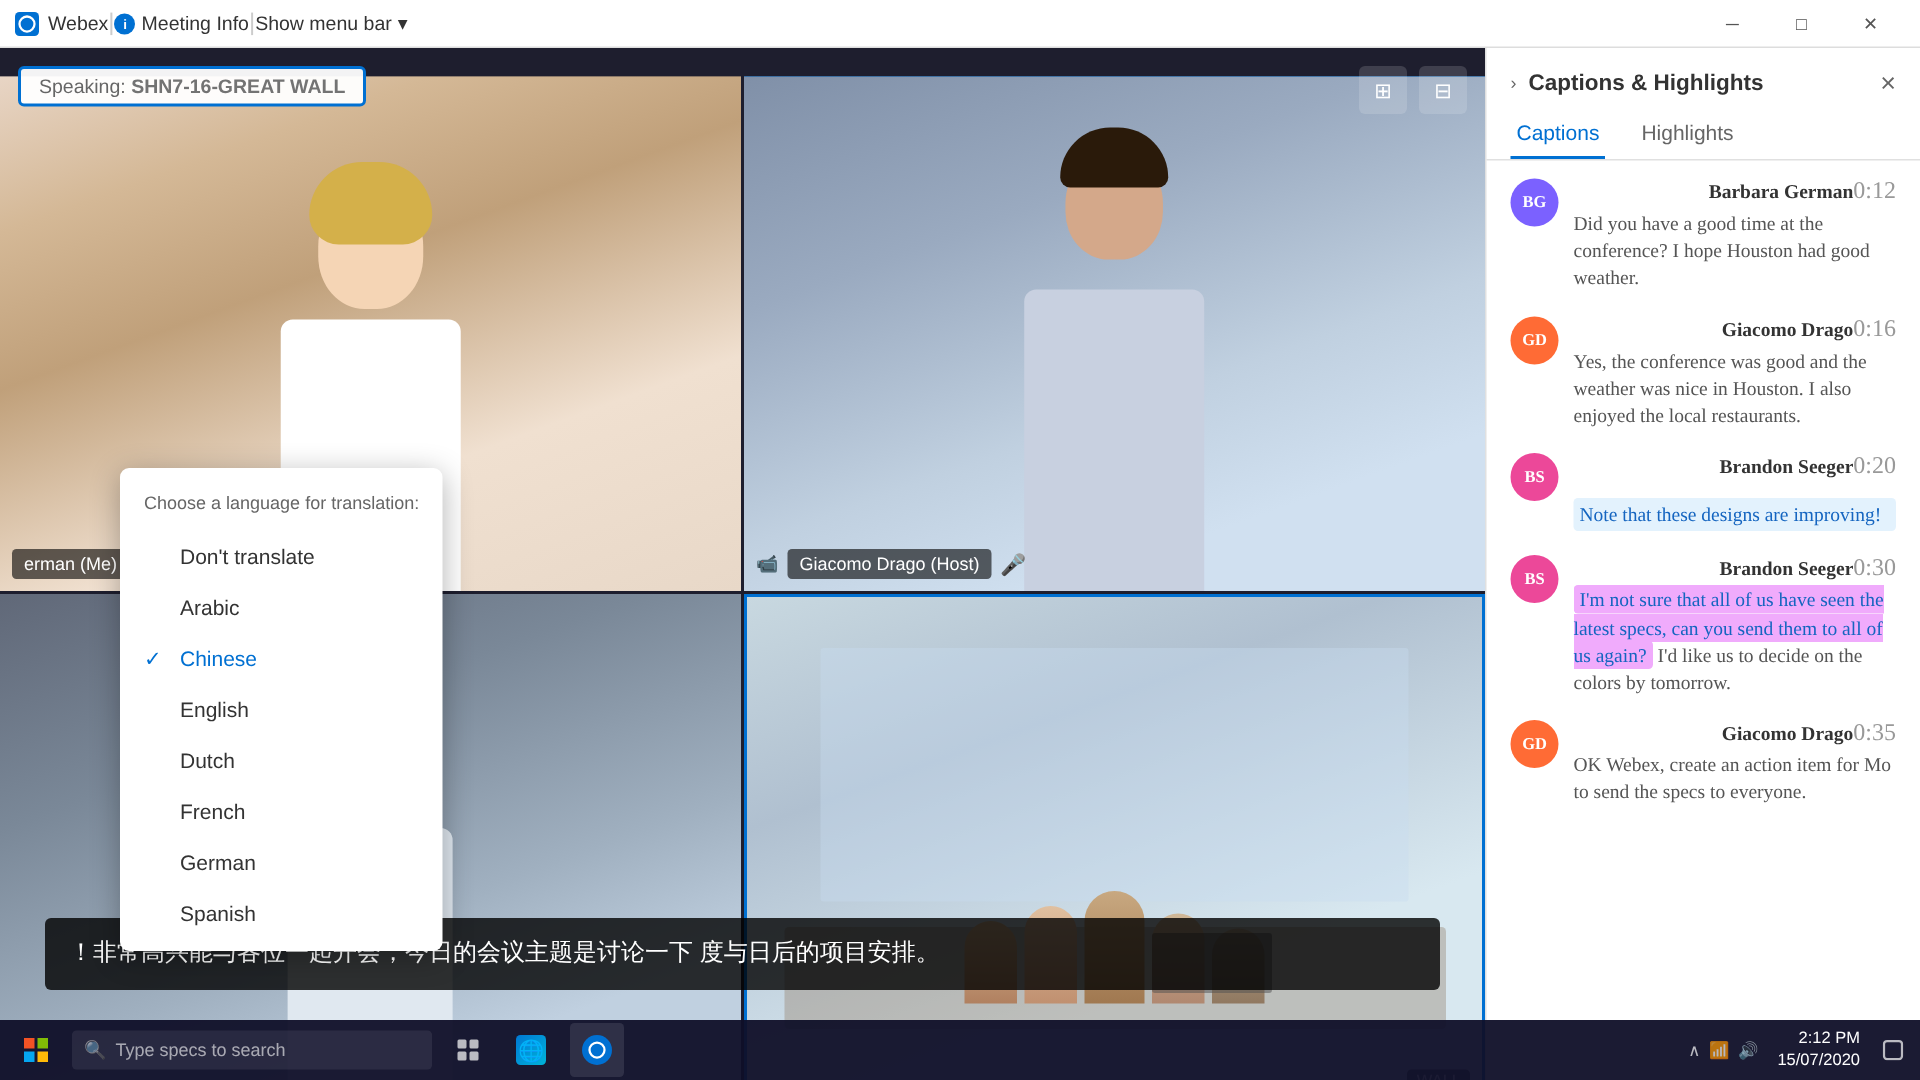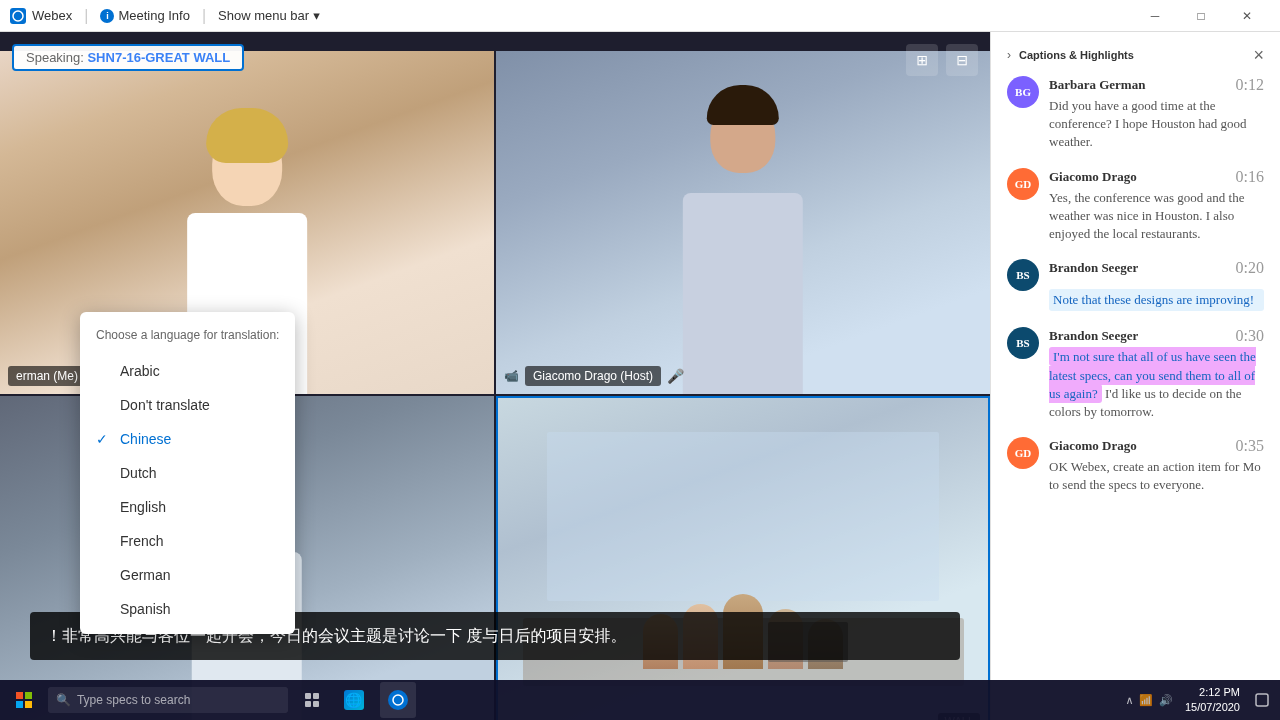--- a/index.html
+++ b/index.html
@@ -1,37 +1,37 @@
 <!DOCTYPE html>
 <html><head>
   <meta charset="utf-8">
   <style>
     * { box-sizing: border-box; margin: 0; padding: 0; }
     body { font-family: 'Segoe UI', Arial, sans-serif; background: #1a1a2e; width: 1280px; height: 720px; overflow: hidden; position: relative; }
 
     
     .window { width: 1280px; height: 720px; background: #f0f0f0; display: flex; flex-direction: column; }
-    .titlebar { height: 32px; background: #fff; display: flex; align-items: center; padding: 0 10px; gap: 12px; border-bottom: 1px solid #ddd; }
+    .titlebar { height: 32px; background: #fff; display: flex; align-items: center; padding: 0 10px; gap: 0; border-bottom: 1px solid #ddd; }
     .titlebar-logo { display: flex; align-items: center; gap: 6px; font-size: 13px; color: #333; }
     .titlebar-sep { color: #ccc; }
     .meeting-info { display: flex; align-items: center; gap: 4px; font-size: 13px; color: #333; }
     .info-icon { width: 14px; height: 14px; background: #0070d2; border-radius: 50%; display: flex; align-items: center; justify-content: center; color: white; font-size: 9px; font-weight: bold; }
     .show-menu { font-size: 13px; color: #333; display: flex; align-items: center; gap: 4px; }
     .win-ctrl { width: 46px; height: 32px; display: flex; align-items: center; justify-content: center; font-size: 12px; color: #555; cursor: pointer; }
 
     
     .main-content { display: flex; flex: 1; overflow: hidden; }
 
     
     .video-area { flex: 1; background: #1e1e2e; position: relative; overflow: hidden; }
 
     
     .speaking-indicator { position: absolute; top: 12px; left: 12px; background: rgba(255,255,255,0.95); border: 2px solid #0070d2; border-radius: 4px; padding: 4px 12px; font-size: 13px; color: #333; z-index: 10; }
     .speaking-label { color: #666; }
-    .speaking-name { font-weight: 600; color: #3b82f6; }
+    .speaking-name { font-weight: 600; color: #737373; }
 
     
     .view-controls { position: absolute; top: 12px; right: 12px; display: flex; gap: 8px; z-index: 10; }
     .view-btn { width: 32px; height: 32px; background: rgba(255,255,255,0.15); border-radius: 4px; display: flex; align-items: center; justify-content: center; cursor: pointer; color: white; font-size: 14px; }
 
     
     .video-grid { display: grid; grid-template-columns: 1fr 1fr; grid-template-rows: 1fr 1fr; height: 100%; gap: 2px; margin-top: 19px; }
     .video-cell { background: #2a2a3a; position: relative; overflow: hidden; }
 
     .participant-label { position: absolute; bottom: 8px; left: 8px; display: flex; align-items: center; gap: 6px; z-index: 5; }
@@ -49,35 +49,35 @@
     .check-mark { color: #0070d2; font-size: 14px; width: 16px; }
 
     
     .caption-overlay { position: absolute; bottom: 60px; left: 30px; right: 30px; background: rgba(0,0,0,0.8); color: white; padding: 12px 16px; border-radius: 4px; font-size: 16px; line-height: 1.5; z-index: 50; }
 
     
     .right-panel { width: 290px; background: white; display: flex; flex-direction: column; border-left: 1px solid #e0e0e0; }
     .panel-header { display: flex; align-items: center; justify-content: space-between; padding: 14px 16px 0; }
     .panel-title-row { display: flex; align-items: center; gap: 8px; }
     .panel-chevron { color: #666; font-size: 12px; }
-    .panel-title { font-size: 11px; font-weight: 600; color: #333; }
+    .panel-title { font-size: 15px; font-weight: 600; color: #333; }
     .panel-close { background: none; border: none; font-size: 18px; color: #666; cursor: pointer; line-height: 1; }
 
     .panel-tabs { display: flex; border-bottom: 1px solid #e0e0e0; padding: 0 16px; margin-top: 8px; }
     .panel-tab { padding: 8px 4px; font-size: 14px; color: #666; cursor: pointer; margin-right: 20px; border-bottom: 2px solid transparent; }
     .panel-tab.active { color: #0070d2; border-bottom: 2px solid #0070d2; font-weight: 500; }
 
     .captions-list { flex: 1; overflow-y: auto; padding: 12px 16px; display: flex; flex-direction: column; gap: 16px; font-family: Liberation Serif, serif; }
     .caption-entry { display: flex; gap: 10px; }
     .avatar { width: 32px; height: 32px; border-radius: 50%; display: flex; align-items: center; justify-content: center; font-size: 11px; font-weight: 600; color: white; flex-shrink: 0; }
     .avatar-bg { background: #7b61ff; }
     .avatar-gd { background: #ff6b35; }
-    .avatar-bs { background: #0c4a6e; }
+    .avatar-bs { background: #ec4899; }
     .caption-content { flex: 1; }
-    .caption-header { display: flex; justify-content: space-between; align-items: center; margin-bottom: 3px; }
+    .caption-header { display: flex; justify-content: flex-end; align-items: center; margin-bottom: 3px; }
     .caption-name { font-size: 13px; font-weight: 600; color: #333; }
     .caption-time { font-size: 16px; color: #999; }
     .caption-text { font-size: 13px; color: #555; line-height: 1.4; }
     .caption-text.highlighted { background: #e3f2fd; border-radius: 3px; padding: 2px 4px; color: #1565c0; margin-top: 12px; }
     .highlight-box { background: #f0abfc; border-radius: 3px; padding: 2px 4px; color: #1565c0; font-size: 13px; line-height: 1.4; display: inline; }
 
     
     .taskbar { height: 40px; background: rgba(10,10,40,0.9); display: flex; align-items: center; gap: 8px; padding: 0 8px; position: absolute; bottom: 0; left: 0; right: 0; }
 
     
@@ -197,37 +197,37 @@
           <div style="position:absolute;bottom:8px;right:8px;">
             <span style="background:rgba(0,0,0,0.6);color:white;font-size:11px;padding:2px 6px;border-radius:3px;">WALL</span>
           </div>
         </div>
       </div>
 
       <div class="translation-dropdown">
         <div class="dropdown-header">Choose a language for translation:</div>
         <div class="dropdown-item">
           <span class="check-mark"></span>
+          <span>Don't translate</span>
+        </div>
+        <div class="dropdown-item">
+          <span class="check-mark"></span>
           <span>Arabic</span>
-        </div>
-        <div class="dropdown-item">
-          <span class="check-mark"></span>
-          <span>Don't translate</span>
         </div>
         <div class="dropdown-item selected">
           <span class="check-mark">✓</span>
           <span>Chinese</span>
         </div>
         <div class="dropdown-item">
           <span class="check-mark"></span>
+          <span>English</span>
+        </div>
+        <div class="dropdown-item">
+          <span class="check-mark"></span>
           <span>Dutch</span>
-        </div>
-        <div class="dropdown-item">
-          <span class="check-mark"></span>
-          <span>English</span>
         </div>
         <div class="dropdown-item">
           <span class="check-mark"></span>
           <span>French</span>
         </div>
         <div class="dropdown-item">
           <span class="check-mark"></span>
           <span>German</span>
         </div>
         <div class="dropdown-item">
@@ -244,20 +244,24 @@
 
     <div class="right-panel">
       <div class="panel-header">
         <div class="panel-title-row">
           <span class="panel-chevron">›</span>
           <span class="panel-title">Captions &amp; Highlights</span>
         </div>
         <button class="panel-close">×</button>
       </div>
 
+      <div class="panel-tabs">
+        <div class="panel-tab active">Captions</div>
+        <div class="panel-tab">Highlights</div>
+      </div>
 
       <div class="captions-list">
 
         <div class="caption-entry">
           <div class="avatar avatar-bg">BG</div>
           <div class="caption-content">
             <div class="caption-header">
               <span class="caption-name">Barbara German</span>
               <span class="caption-time">0:12</span>
             </div>

